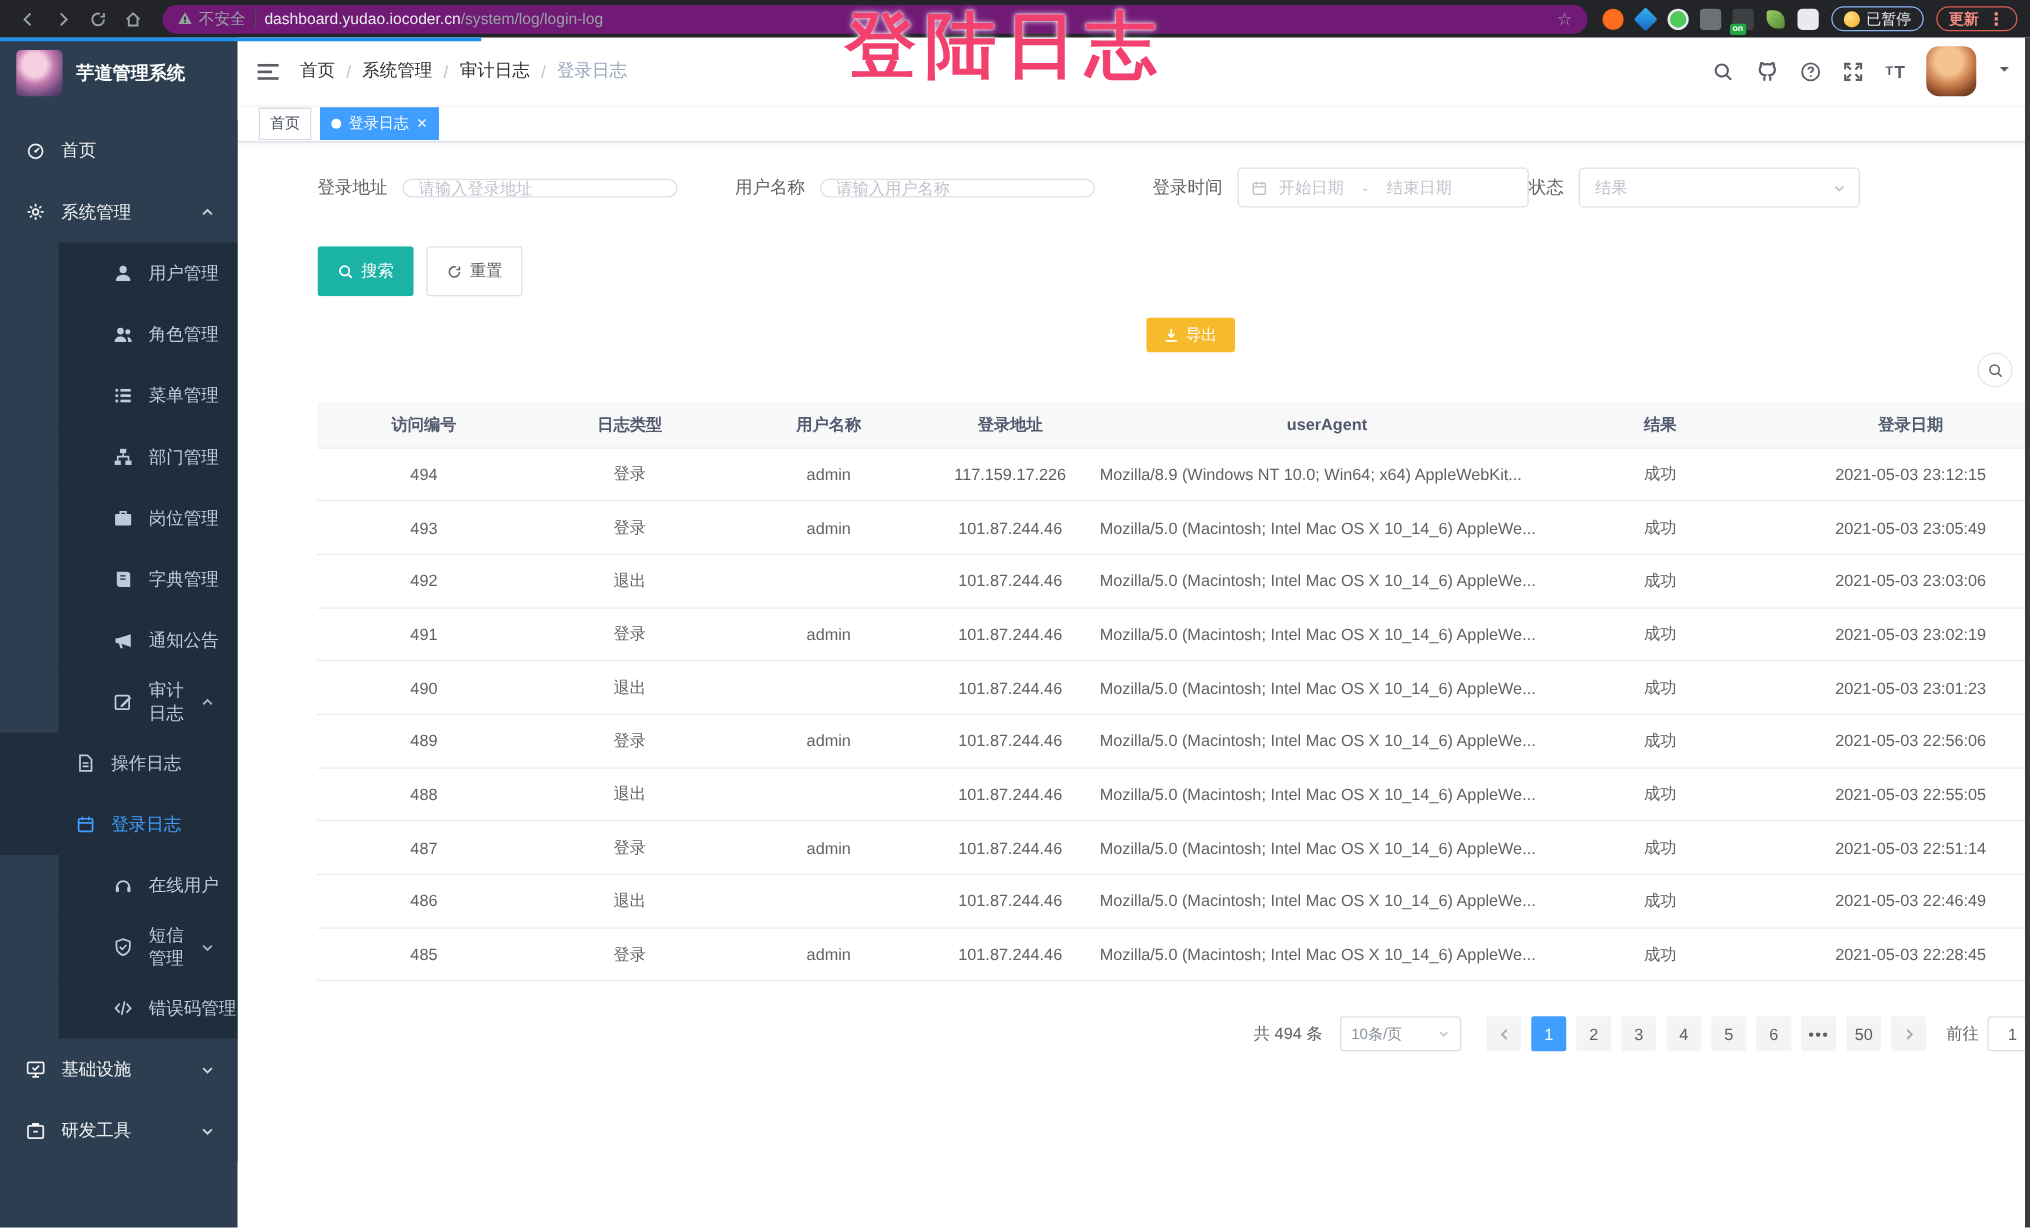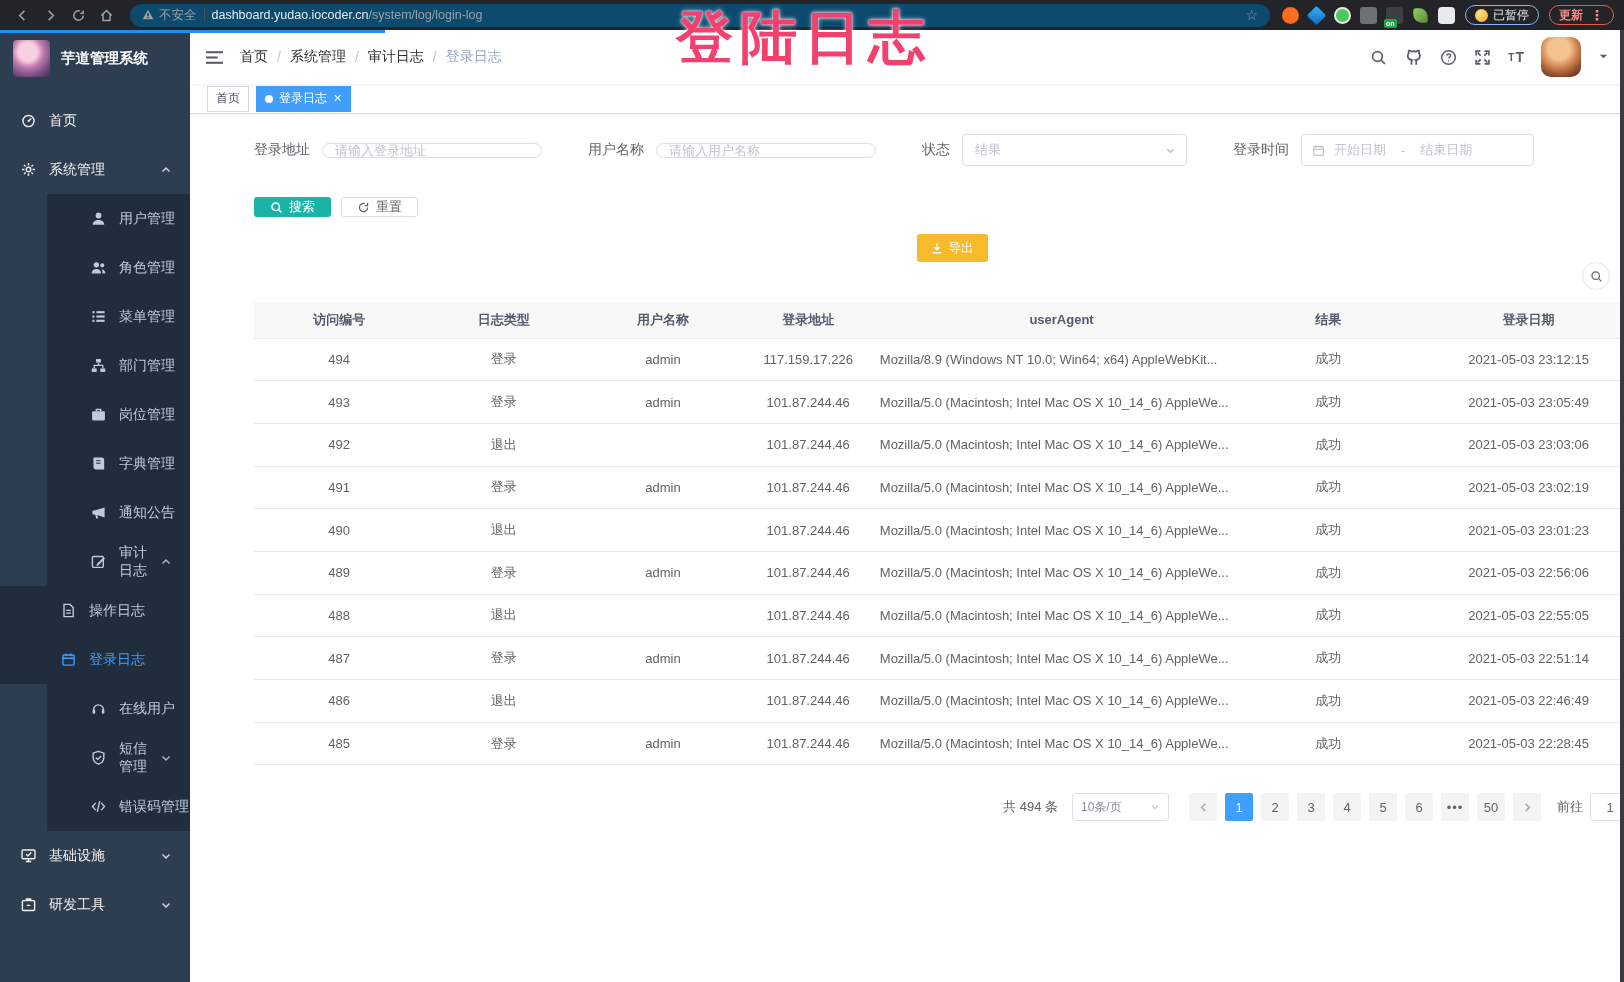--- a/index.html
+++ b/index.html
@@ -2,21 +2,21 @@
 <html><head>
 <meta charset="utf-8">
 <style>
   *{margin:0;padding:0;box-sizing:border-box;}
   html,body{width:1624px;height:982px;overflow:hidden;background:#fff;
     font-family:"Liberation Sans","DejaVu Sans",sans-serif;}
   
   .browser-bar{position:absolute;top:0;left:0;width:1624px;height:30px;background:#222427;
     display:flex;align-items:center;padding:0 10px;gap:4px;z-index:40;}
   .nav-ic{width:24px;height:24px;display:flex;align-items:center;justify-content:center;color:#9aa0a6;flex:0 0 auto;}
-  .addr{flex:1 1 auto;height:23px;background:#0c4a6e;border-radius:12px;display:flex;align-items:center;
+  .addr{flex:1 1 auto;height:23px;background:#701a75;border-radius:12px;display:flex;align-items:center;
     padding:0 12px;gap:7px;color:#9aa0a6;font-size:12.5px;margin:0 8px;min-width:0;justify-content:flex-end;}
   .addr .warn{color:#9aa0a6;display:flex;align-items:center;gap:5px;}
   .addr .sep{width:1px;height:14px;background:#4a4d52;}
   .addr .domain{color:#e8eaed;}
   .addr .path{color:#9aa0a6;}
   .addr .star{margin-left:auto;color:#9aa0a6;font-size:14px;}
   .ext-row{display:flex;align-items:center;gap:9px;flex:0 0 auto;}
   .ext{width:17px;height:17px;border-radius:50%;position:relative;flex:0 0 auto;}
   .ext.sq{border-radius:3px;}
   .ext .onbadge{position:absolute;left:-2px;bottom:-4px;background:#21a742;color:#fff;font-size:7px;
@@ -74,21 +74,21 @@
   .fgroup{display:flex;align-items:center;margin-right:46px;}
   .flabel{font-size:14px;color:#606266;margin-right:12px;white-space:nowrap;}
   .finput{width:220px;height:15px;border:1px solid #dcdfe6;border-radius:12px;padding:0 12px;
     font-size:13px;color:#606266;outline:none;font-family:inherit;}
   .finput::placeholder{color:#c0c4cc;}
   .fselect{width:225px;height:32px;border:1px solid #dcdfe6;border-radius:4px;display:flex;
     align-items:center;justify-content:space-between;padding:0 10px 0 12px;font-size:13px;color:#c0c4cc;cursor:pointer;}
   .fdate{width:233px;height:32px;border:1px solid #dcdfe6;border-radius:4px;display:flex;
     align-items:center;padding:0 10px;gap:9px;font-size:13px;color:#c0c4cc;cursor:pointer;}
   .btn-row{margin-top:31px;display:flex;align-items:center;gap:10px;}
-  .btn{height:20px;border-radius:3px;display:inline-flex;align-items:center;gap:6px;padding:0 15px;
+  .btn{height:40px;border-radius:3px;display:inline-flex;align-items:center;gap:6px;padding:0 15px;
     font-size:13px;cursor:pointer;border:1px solid transparent;font-family:inherit;}
   .btn-search{background:#1ab3a6;color:#fff;}
   .btn-reset{background:#fff;border-color:#dcdfe6;color:#606266;}
   .toolbar{margin-top:17px;display:flex;align-items:center;flex-direction:column;}
   .btn-export{background:#f7ba2a;color:#fff;height:28px;padding:0 13px;font-size:12.5px;}
   .mini-group{margin-left:auto;display:flex;gap:12px;}
   .mini{width:28px;height:28px;border:1px solid #e2e5ea;border-radius:50%;display:flex;align-items:center;
     justify-content:center;color:#606266;cursor:pointer;background:#fff;}
   
   .log-table{width:100%;border-collapse:collapse;margin-top:12px;font-size:13px;color:#606266;}
@@ -435,39 +435,39 @@
 
   <div class="filter-form">
     <div class="fgroup">
       <span class="flabel">登录地址</span>
       <input class="finput" placeholder="请输入登录地址" style="">
     </div>
     <div class="fgroup">
       <span class="flabel">用户名称</span>
       <input class="finput" placeholder="请输入用户名称" style="">
     </div>
+    <div class="fgroup" style="margin-right:0;">
+      <span class="flabel">登录时间</span>
+      <div class="fdate">
+        <svg width="13" height="13" viewBox="0 0 14 14" fill="none" stroke="#c0c4cc" stroke-width="1.3">
+            <rect x="1.8" y="2.8" width="10.4" height="9.4" rx="1"></rect>
+            <path d="M1.8 5.8h10.4M4.6 1.4v2.6M9.4 1.4v2.6"></path>
+          </svg>
+        <span>开始日期</span>
+        <span style="color:#c0c4cc;margin:0 6px;">-</span>
+        <span>结束日期</span>
+      </div>
+    </div>
     <div class="fgroup">
       <span class="flabel">状态</span>
       <div class="fselect">
         <span>结果</span>
         <svg width="11" height="11" viewBox="0 0 12 12" fill="none" stroke="#c0c4cc" stroke-width="1.6">
             <path d="M2.5 4.5L6 8l3.5-3.5"></path>
           </svg>
-      </div>
-    </div>
-    <div class="fgroup" style="margin-right:0;">
-      <span class="flabel">登录时间</span>
-      <div class="fdate">
-        <svg width="13" height="13" viewBox="0 0 14 14" fill="none" stroke="#c0c4cc" stroke-width="1.3">
-            <rect x="1.8" y="2.8" width="10.4" height="9.4" rx="1"></rect>
-            <path d="M1.8 5.8h10.4M4.6 1.4v2.6M9.4 1.4v2.6"></path>
-          </svg>
-        <span>开始日期</span>
-        <span style="color:#c0c4cc;margin:0 6px;">-</span>
-        <span>结束日期</span>
       </div>
     </div>
   </div>
 
   <div class="btn-row">
     <button class="btn btn-search">
       <svg width="13" height="13" viewBox="0 0 16 16" fill="none" stroke="#fff" stroke-width="1.8">
           <circle cx="7" cy="7" r="4.6"></circle>
           <path d="M10.6 10.6L14 14"></path>
         </svg>

